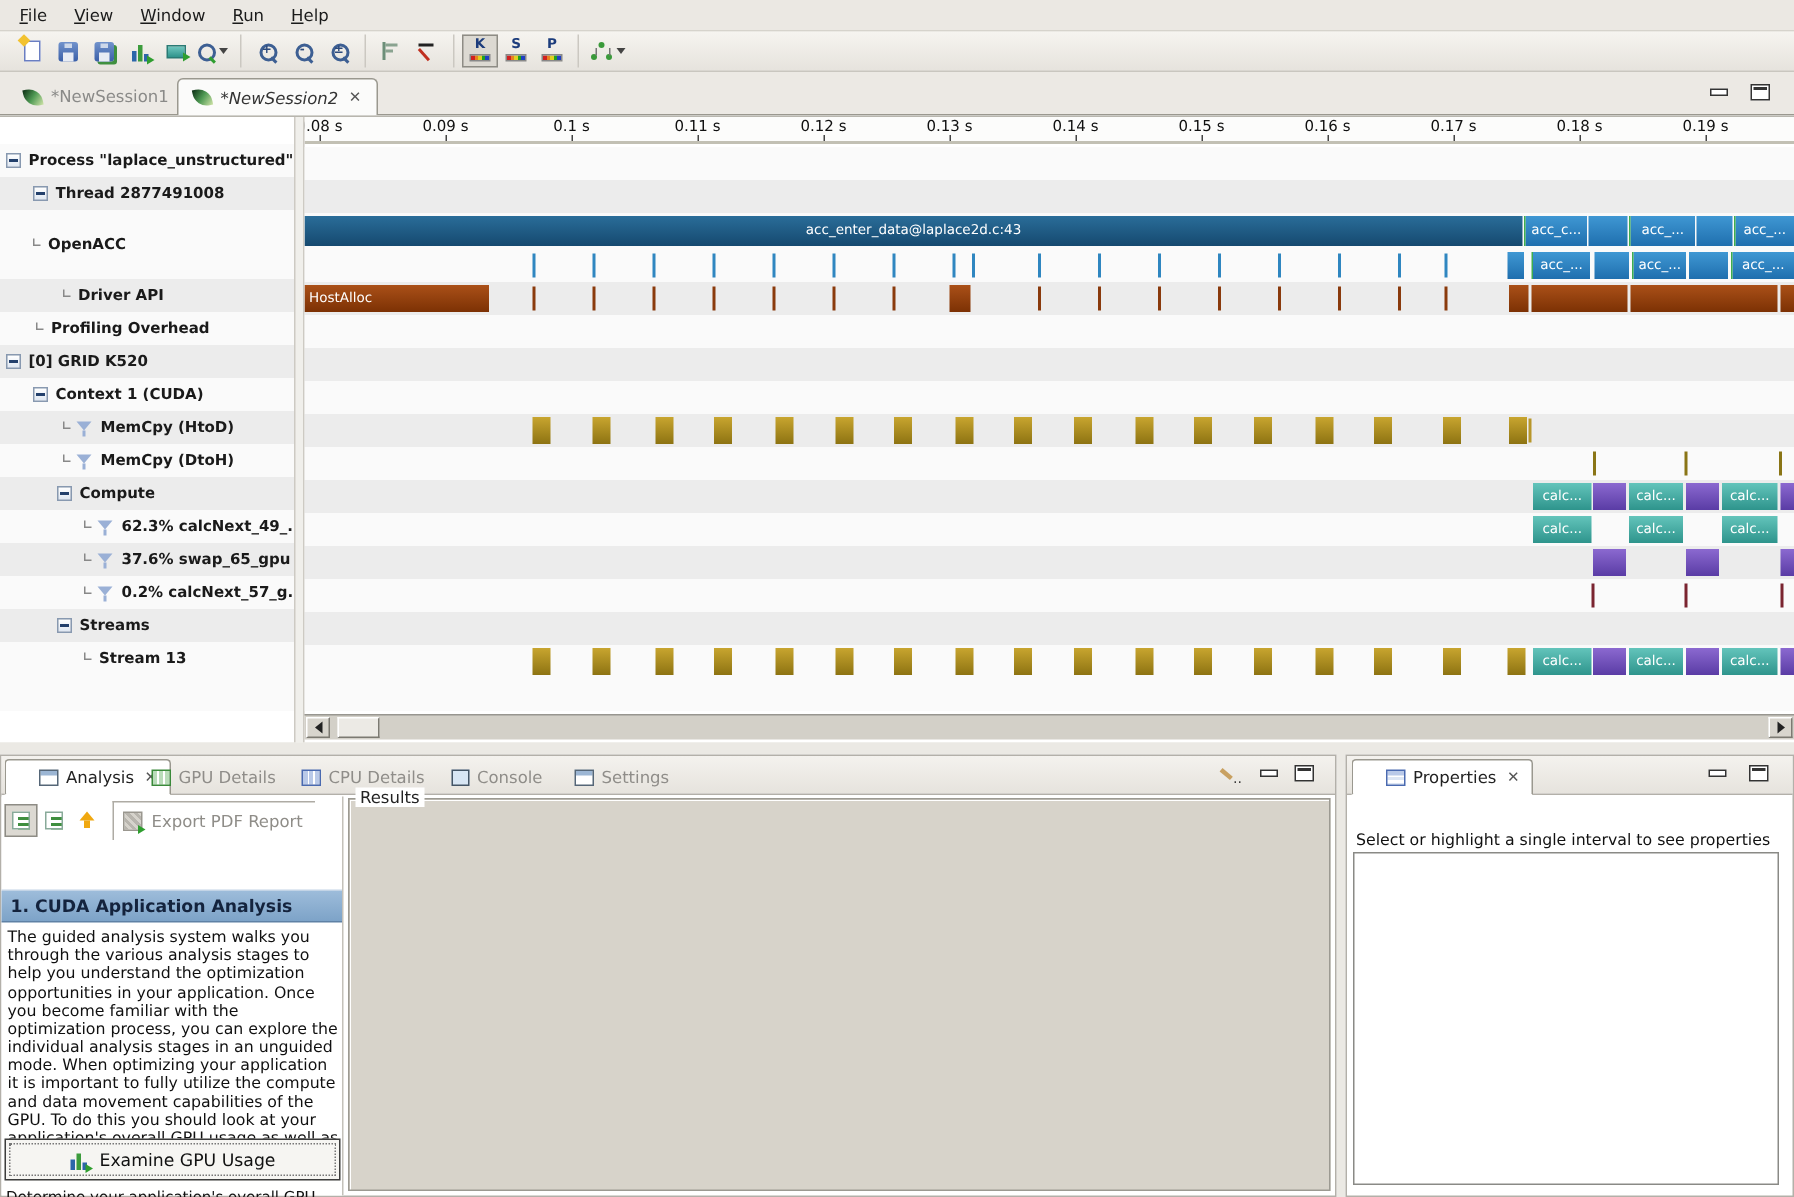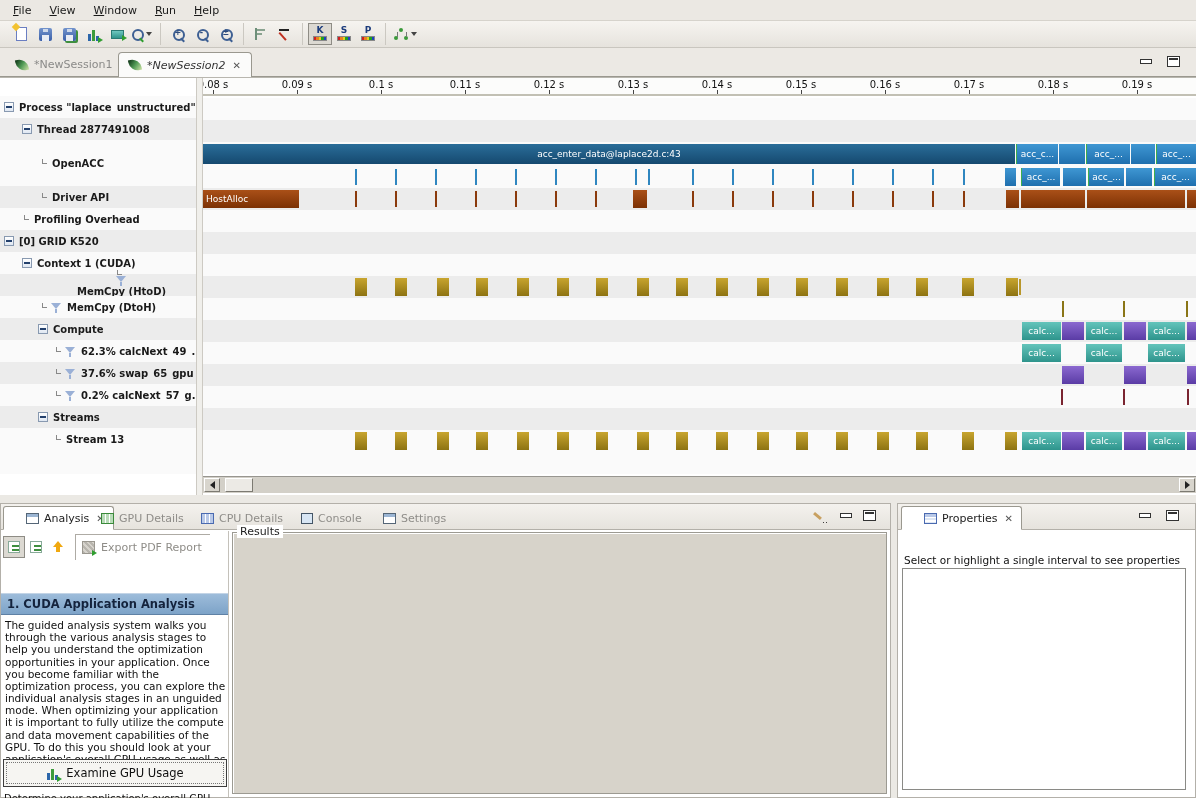--- a/index.html
+++ b/index.html
@@ -264,41 +264,41 @@
     </div>
   <div id="tree">
       <div class="trow bg-w" style="top: 0px; height: 22px; padding-left: 4px;">
         <span class="exp"></span>
         <span class="tlabel">Process "laplace_unstructured" (1...</span>
       </div>
       <div class="trow bg-g" style="top: 22px; height: 22px; padding-left: 22px;">
         <span class="exp"></span>
         <span class="tlabel">Thread 2877491008</span>
       </div>
-      <div class="trow bg-w" style="top: 44px; height: 46px; padding-left: 42px;">
+      <div class="trow bg-w" style="top: 44px; height: 46px; padding-left: 22px;">
         <span class="corner"></span>
         <span class="tlabel">OpenACC</span>
       </div>
       <div class="trow bg-w" style="top: 112px; height: 22px; padding-left: 24px;">
         <span class="corner"></span>
         <span class="tlabel">Profiling Overhead</span>
       </div>
       <div class="trow bg-g" style="top: 90px; height: 22px; padding-left: 42px;">
         <span class="corner"></span>
         <span class="tlabel">Driver API</span>
       </div>
       <div class="trow bg-g" style="top: 134px; height: 22px; padding-left: 4px;">
         <span class="exp"></span>
         <span class="tlabel">[0] GRID K520</span>
       </div>
       <div class="trow bg-w" style="top: 156px; height: 22px; padding-left: 22px;">
         <span class="exp"></span>
         <span class="tlabel">Context 1 (CUDA)</span>
       </div>
-      <div class="trow bg-g" style="top: 178px; height: 22px; padding-left: 42px; flex-direction: column;">
+      <div class="trow bg-g" style="top: 178px; height: 22px; padding-left: 42px;">
         <span class="corner"></span>
         <span class="funnel-wrap"></span>
         <span class="tlabel">MemCpy (HtoD)</span>
       </div>
       <div class="trow bg-w" style="top: 200px; height: 22px; padding-left: 42px;">
         <span class="corner"></span>
         <span class="funnel-wrap"></span>
         <span class="tlabel">MemCpy (DtoH)</span>
       </div>
       <div class="trow bg-g" style="top: 222px; height: 22px; padding-left: 38px;">
@@ -360,21 +360,21 @@
         <div class="tick" style="left: 729px; background: rgb(47, 134, 192);"></div>
         <div class="tick" style="left: 760px; background: rgb(47, 134, 192);"></div>
         <div class="bar" style="left: 802px; width: 11px; background: linear-gradient(rgb(63, 151, 211), rgb(31, 111, 174));"></div>
         <div class="bar ge" style="left: 818px; width: 39px; background: linear-gradient(rgb(63, 151, 211), rgb(31, 111, 174));">acc_...</div>
         <div class="bar" style="left: 860px; width: 23px; background: linear-gradient(rgb(63, 151, 211), rgb(31, 111, 174));"></div>
         <div class="bar ge" style="left: 885px; width: 36px; background: linear-gradient(rgb(63, 151, 211), rgb(31, 111, 174));">acc_...</div>
         <div class="bar" style="left: 923px; width: 26px; background: linear-gradient(rgb(63, 151, 211), rgb(31, 111, 174));"></div>
         <div class="bar ge" style="left: 951px; width: 42px; background: linear-gradient(rgb(63, 151, 211), rgb(31, 111, 174));">acc_...</div>
       </div>
       <div class="row bg-g" style="top: 90px; height: 22px;">
-        <div class="bar left" style="left: 0px; width: 96px; background: linear-gradient(rgb(170, 80, 24), rgb(124, 49, 4));">HostAlloc</div>
+        <div class="bar left" style="left: 0px; width: 123px; background: linear-gradient(rgb(170, 80, 24), rgb(124, 49, 4));">HostAlloc</div>
         <div class="tick" style="left: 152px; background: rgb(138, 58, 12);"></div>
         <div class="tick" style="left: 192px; background: rgb(138, 58, 12);"></div>
         <div class="tick" style="left: 232px; background: rgb(138, 58, 12);"></div>
         <div class="tick" style="left: 272px; background: rgb(138, 58, 12);"></div>
         <div class="tick" style="left: 312px; background: rgb(138, 58, 12);"></div>
         <div class="tick" style="left: 352px; background: rgb(138, 58, 12);"></div>
         <div class="tick" style="left: 392px; background: rgb(138, 58, 12);"></div>
         <div class="tick" style="left: 489px; background: rgb(138, 58, 12);"></div>
         <div class="tick" style="left: 529px; background: rgb(138, 58, 12);"></div>
         <div class="tick" style="left: 569px; background: rgb(138, 58, 12);"></div>

